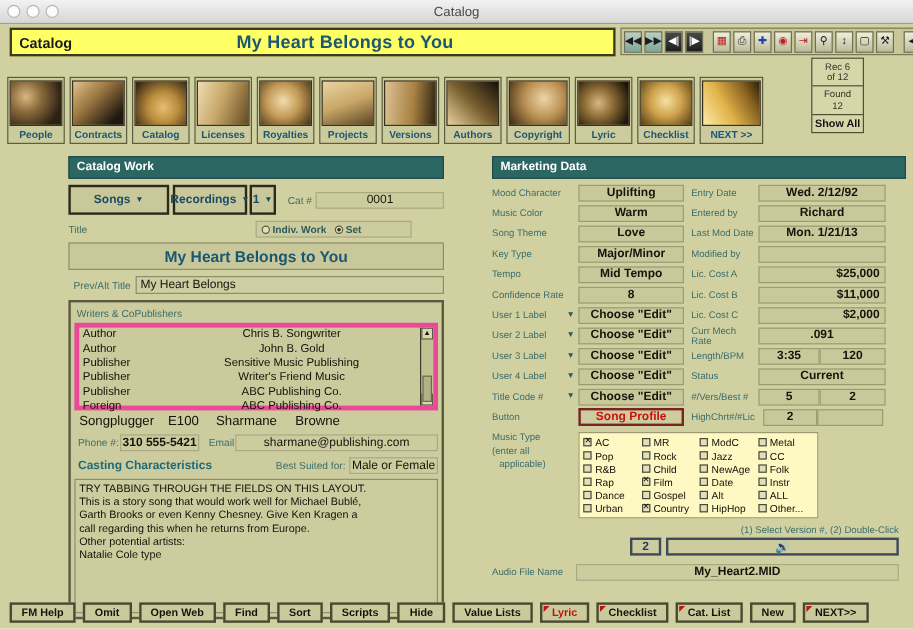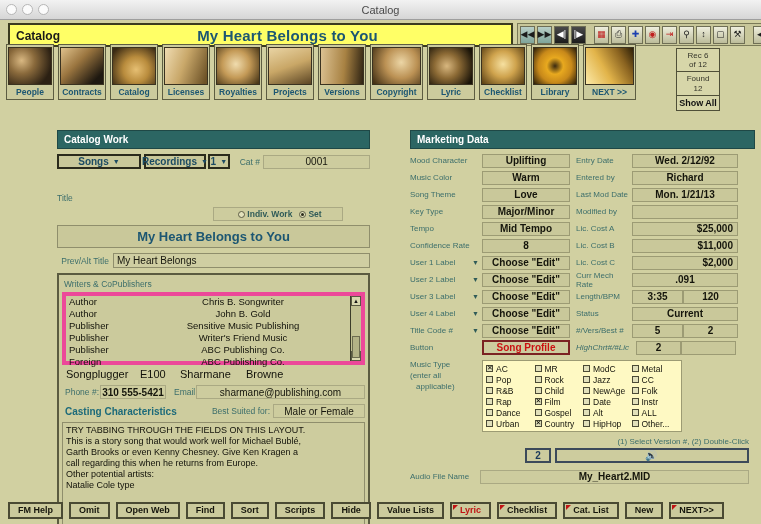--- a/index.html
+++ b/index.html
@@ -78,21 +78,21 @@
   .reccount {
     position:absolute; left:676px; top:28px; width:44px;
     border:1px solid #4f4f38; background:#d7d6a9;
     text-align:center;
   }
   .rc-cell { padding:2px 0; font-size:8px; color:#35352a; line-height:1.15; }
   .rc-div { border-top:1px solid #4f4f38; }
   .rc-show { font-size:9px; font-weight:bold; color:#111; padding:2px 0; }
 
   
-  .navrow { position:absolute; left:6px; top:24px; display:flex; gap:4px; }
+  .navrow { position:absolute; left:6px; top:44px; display:flex; gap:4px; }
   .tile {
     width:48px; border:1px solid #5d5d42;
     background:#cccb9d; padding:2px 2px 0 2px;
     display:flex; flex-direction:column; align-items:center;
   }
   .tile .thumb {
     width:44px; height:38px; border:1px solid #3a3220;
     background-size: cover; background-position:center;
   }
   .tile .tlabel {
@@ -137,21 +137,21 @@
   }
   .fld.right { justify-content:flex-end; padding-right:4px; }
   .fld.plain { background:#cdcc9e; border:1px solid #aaa983; font-weight:normal; }
 
   
   #catalogwork { left:57px; top:110px; width:313px; }
   .btn3d {
     border:2px solid #2b2b1c; background:#c9c89a;
     font-size:10px; font-weight:bold; color:#1c4b63;
     display:flex; align-items:center; justify-content:center;
-    height:15px; gap:4px;
+    height:25px; gap:4px;
   }
   .caret { font-size:7px; color:#1c4b63; }
   .radio {
     display:inline-block; width:7px; height:7px; border-radius:50%;
     border:1px solid #5c5c44; background:#e3e2bc; vertical-align:middle;
     position:relative; margin-right:2px;
   }
   .radio.on::after{
     content:''; position:absolute; left:1px; top:1px;
     width:3px; height:3px; border-radius:50%; background:#2a2a1a;
@@ -356,35 +356,35 @@
         <div class="tlabel">Royalties</div>
       </div>
       <div class="tile">
         <div class="thumb th6"></div>
         <div class="tlabel">Projects</div>
       </div>
       <div class="tile">
         <div class="thumb th7"></div>
         <div class="tlabel">Versions</div>
       </div>
+      <div class="tile">
+        <div class="thumb th8"></div>
+        <div class="tlabel">Authors</div>
+      </div>
       <div class="tile wide">
         <div class="thumb th9"></div>
         <div class="tlabel">Copyright</div>
       </div>
       <div class="tile">
         <div class="thumb th10"></div>
         <div class="tlabel">Lyric</div>
       </div>
       <div class="tile">
         <div class="thumb th11"></div>
         <div class="tlabel">Checklist</div>
-      </div>
-      <div class="tile">
-        <div class="thumb th12"></div>
-        <div class="tlabel">Library</div>
       </div>
       <div class="tile wide">
         <div class="thumb th13"></div>
         <div class="tlabel">NEXT &gt;&gt;</div>
       </div>
     </div>
 
     <div class="reccount">
       <div class="rc-cell">
         <div>Rec 6</div>
@@ -413,21 +413,21 @@
           <div class="btn3d" style="width:22px; margin-left:2px;">
             <span>1</span>
             <span class="caret">▼</span>
           </div>
           <div class="lbl" style="margin-left:10px; width:24px;">Cat #</div>
           <div class="fld plain" style="width:108px;">0001</div>
         </div>
 
         <div style="display:flex; align-items:center; margin-top:5px;">
           <div class="lbl" style="width:120px;">Title</div>
-          <div class="fld plain" style="width:130px; margin-left:36px; justify-content:center; padding-left:4px; font-weight:normal;margin-top:33px;">
+          <div class="fld plain" style="width:130px; margin-left:36px; justify-content:flex-start; padding-left:4px; font-weight:normal;">
             <span class="radio"></span>
             <span class="lbl-dark" style="font-weight:bold;">Indiv. Work</span>
             <span class="radio on" style="margin-left:7px;"></span>
             <span class="lbl-dark" style="font-weight:bold;">Set</span>
           </div>
         </div>
 
         <div class="bigtitle" style="margin-top:4px;">My Heart Belongs to You</div>
 
         <div style="display:flex; align-items:center; margin-top:5px;">
@@ -481,21 +481,21 @@
           <div style="display:flex; align-items:center; margin-top:4px;">
             <div class="lbl" style="width:38px; padding-left:3px;">Phone #:</div>
             <div class="fld plain" style="width:66px; font-weight:bold;">310 555-5421</div>
             <div class="lbl" style="width:30px; padding-left:8px;">Email</div>
             <div class="fld plain" style="flex:1; font-weight:normal;">sharmane@publishing.com</div>
           </div>
 
           <div style="display:flex; align-items:center; margin-top:5px;">
             <div class="castinghdr" style="flex:1; padding-left:3px;">Casting Characteristics</div>
             <div class="lbl" style="width:66px; text-align:right; padding-right:3px;">Best Suited for:</div>
-            <div class="fld plain" style="width:92px; font-weight:normal;">Male or Female</div>
+            <div class="fld plain" style="width:74px; font-weight:normal;">Male or Female</div>
           </div>
 
           <div class="notes" style="margin-top:4px; white-space:pre-line;">TRY TABBING THROUGH THE FIELDS ON THIS LAYOUT.
 This is a story song that would work well for Michael Bublé,
 Garth Brooks or even Kenny Chesney. Give Ken Kragen a
 call regarding this when he returns from Europe.
 Other potential artists:
 Natalie Cole type</div>
         </div>
       </div>
@@ -592,21 +592,21 @@
           <div class="fld mfield">Choose "Edit"</div>
           <div class="mlab2">#/Vers/Best #</div>
           <div class="fld" style="width:51px;">5</div>
           <div class="fld" style="width:55px;">2</div>
         </div>
 
         <div class="mrow">
           <div class="mlab">Button</div>
           <div class="mcaret"></div>
           <div class="songprofile mfield">Song Profile</div>
-          <div class="mlab2" style="width:66px;font-style:italic;">HighChrt#/#Lic</div>
+          <div class="mlab2" style="width:66px;">HighChrt#/#Lic</div>
           <div class="fld" style="width:45px;">2</div>
           <div class="fld" style="width:55px;"></div>
         </div>
 
         <div style="display:flex; margin-top:4px;">
           <div style="width:72px; font-size:8px; color:#3c6e6b; line-height:1.35;">
             <div>Music Type</div>
             <div>(enter all</div>
             <div style="padding-left:6px;">applicable)</div>
           </div>

